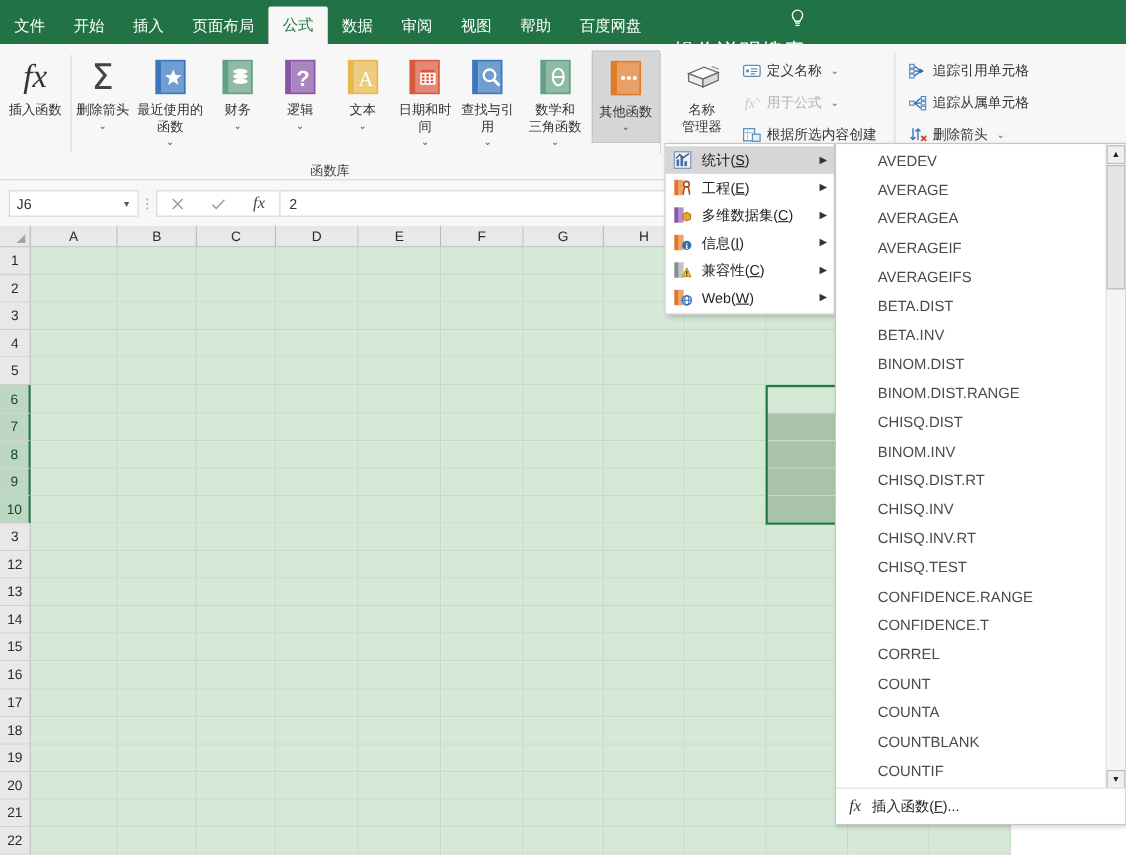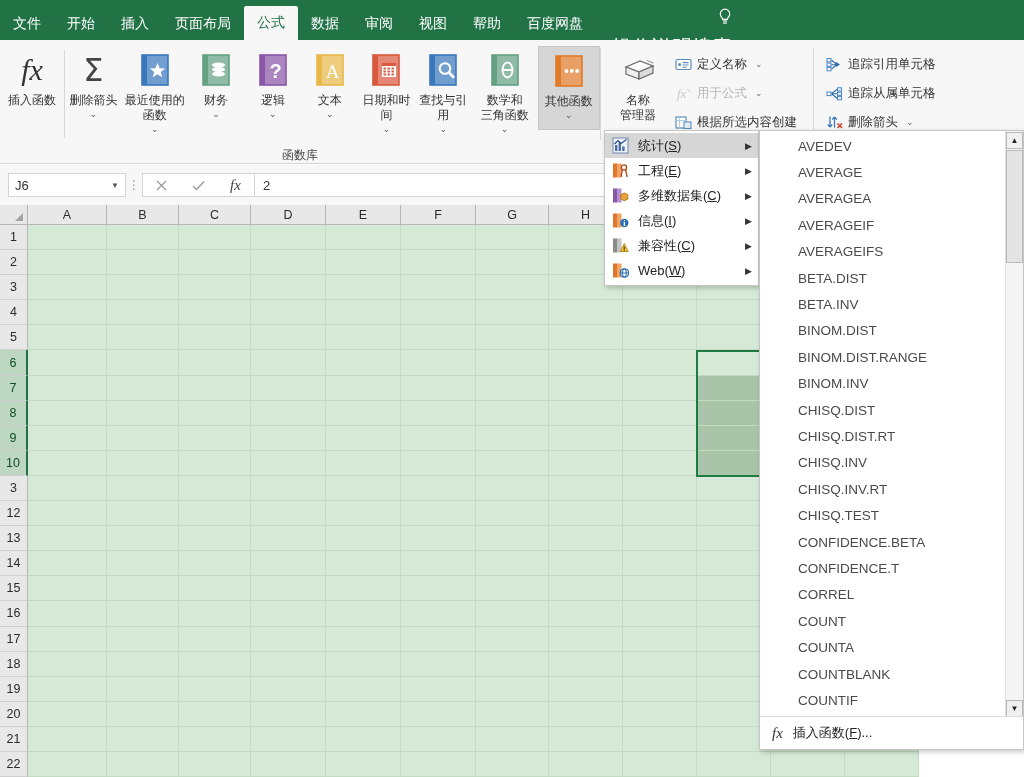--- a/index.html
+++ b/index.html
@@ -1023,39 +1023,39 @@
         <div class="fi">
           <span>BETA.INV</span>
         </div>
         <div class="fi">
           <span>BINOM.DIST</span>
         </div>
         <div class="fi">
           <span>BINOM.DIST.RANGE</span>
         </div>
         <div class="fi">
+          <span>CHISQ.DIST</span>
+        </div>
+        <div class="fi">
           <span>BINOM.INV</span>
         </div>
         <div class="fi">
-          <span>CHISQ.DIST</span>
-        </div>
-        <div class="fi">
           <span>CHISQ.DIST.RT</span>
         </div>
         <div class="fi">
           <span>CHISQ.INV</span>
         </div>
         <div class="fi">
           <span>CHISQ.INV.RT</span>
         </div>
         <div class="fi">
           <span>CHISQ.TEST</span>
         </div>
         <div class="fi">
-          <span>CONFIDENCE.BETA</span>
+          <span>CONFIDENCE.RANGE</span>
         </div>
         <div class="fi">
           <span>CONFIDENCE.T</span>
         </div>
         <div class="fi">
           <span>CORREL</span>
         </div>
         <div class="fi">
           <span>COUNT</span>
         </div>

